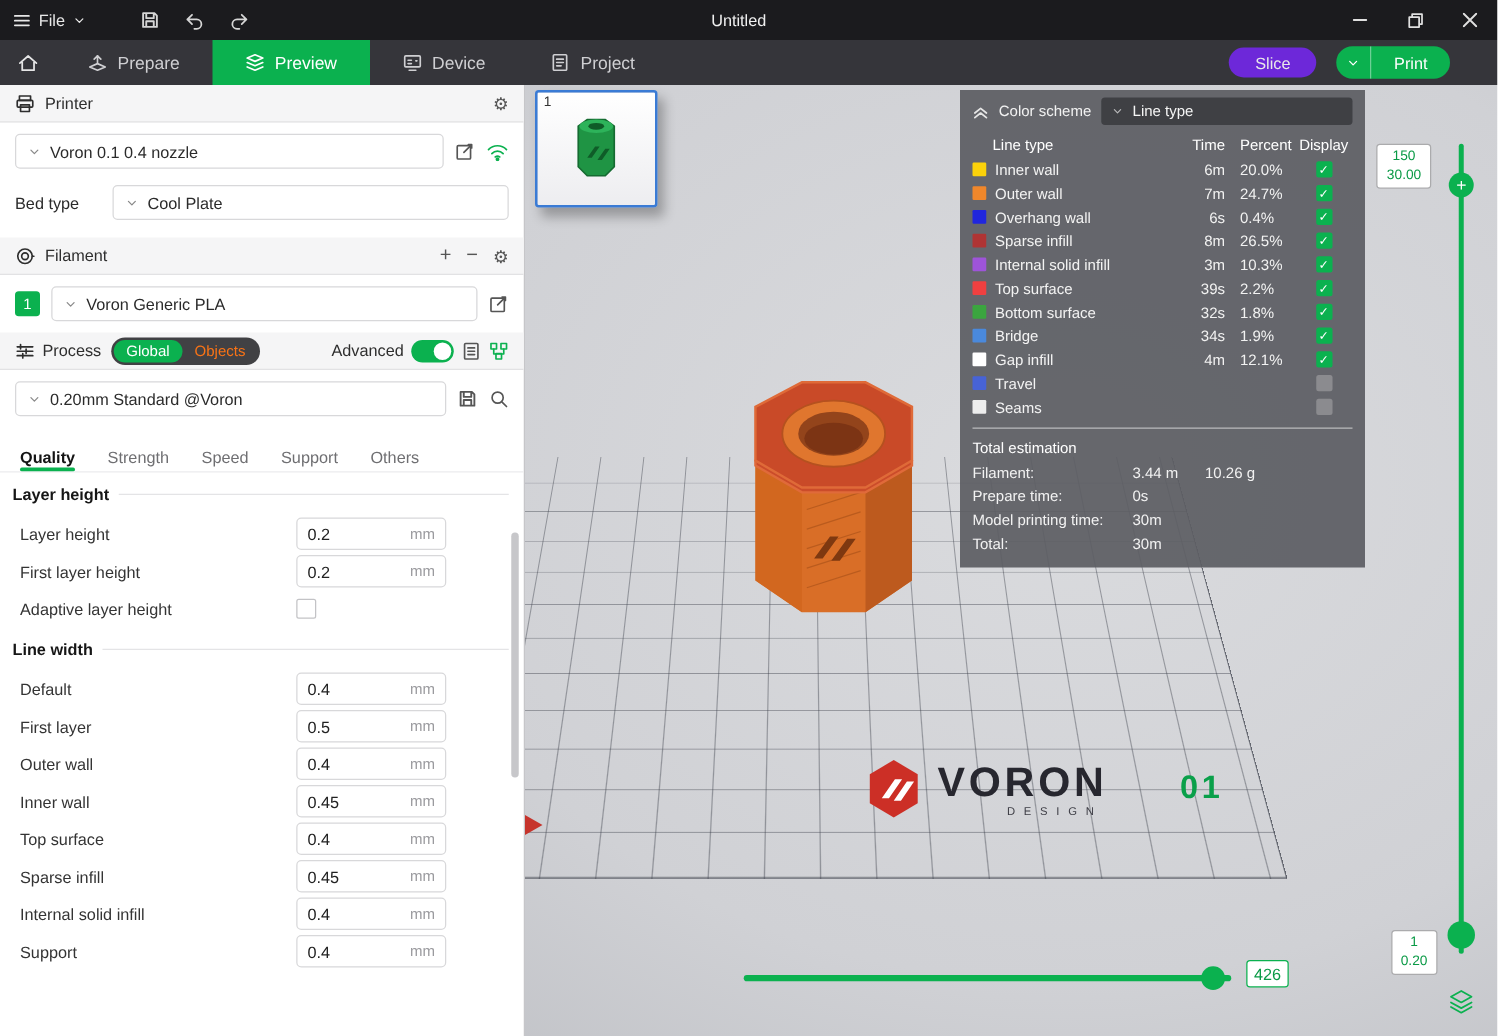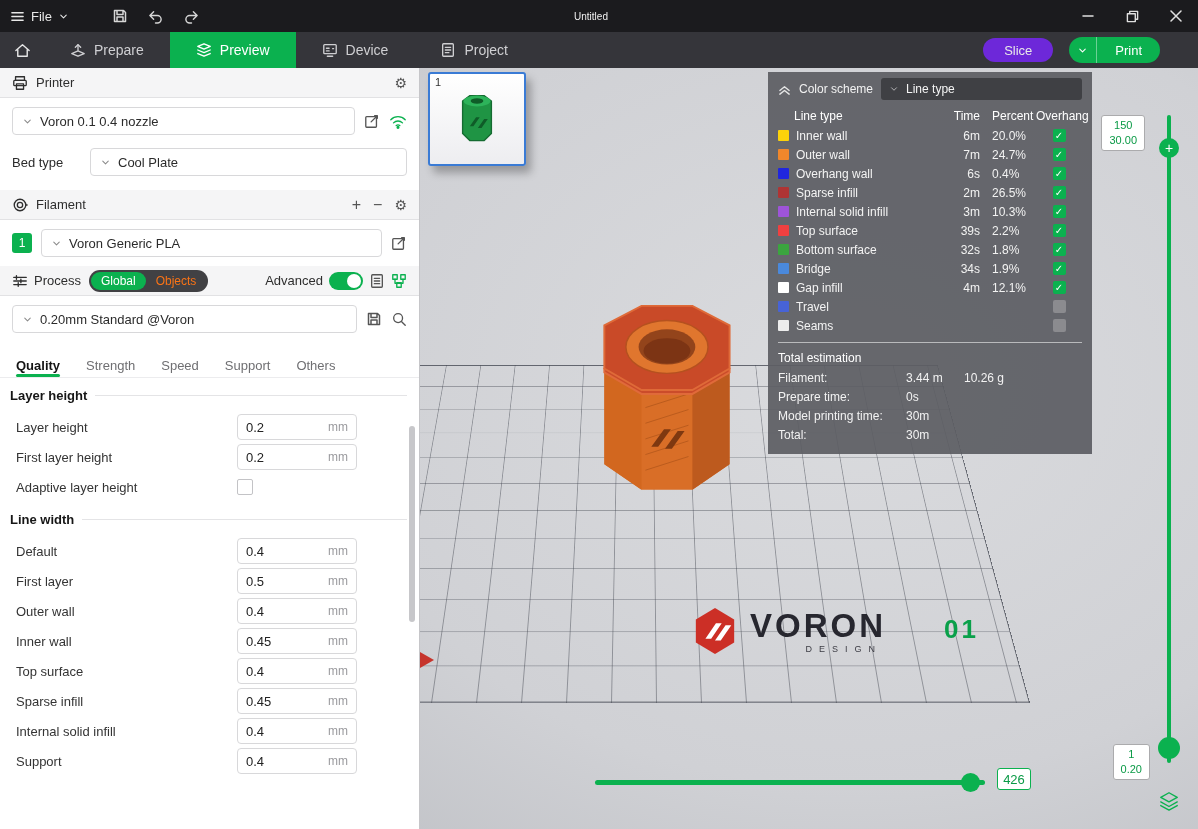--- a/index.html
+++ b/index.html
@@ -5,21 +5,21 @@
   * { box-sizing: border-box; margin:0; padding:0; }
   html,body { width:1198px; height:829px; overflow:hidden; font-family:"Liberation Sans",sans-serif; background:#fff; }
   .app { width:1198px; height:829px; display:flex; flex-direction:column; }
   .ic { stroke:currentColor; fill:none; stroke-width:1.5; stroke-linecap:round; stroke-linejoin:round; }
 
   
   .titlebar { height:32px; background:#1b1b1e; color:#e8e8e8; display:flex; align-items:center; position:relative; flex:0 0 32px; }
   .menu-btn { display:flex; align-items:center; gap:6px; padding:0 10px; height:100%; font-size:13px; cursor:pointer; }
   .tb-icons { display:flex; align-items:center; gap:6px; margin-left:26px; }
   .tb-icon { width:30px; height:24px; display:flex; align-items:center; justify-content:center; color:#d6d6d6; }
-  .tb-title { position:absolute; left:0; right:16px; text-align:center; font-size:10px; color:#f0f0f0; pointer-events:none; }
+  .tb-title { position:absolute; left:0; right:16px; text-align:center; font-size:13px; color:#f0f0f0; pointer-events:none; }
   .win-controls { margin-left:auto; display:flex; height:100%; }
   .win-btn { width:44px; height:100%; display:flex; align-items:center; justify-content:center; color:#e0e0e0; }
 
   
   .navbar { height:36px; background:#35353a; display:flex; align-items:center; color:#cfcfd2; flex:0 0 36px; }
   .home-btn { width:44px; height:100%; display:flex; align-items:center; justify-content:center; color:#e6e6e6; }
   .nav-tab { display:flex; align-items:center; gap:8px; height:100%; padding:0 26px; font-size:14px; cursor:pointer; }
   .nav-tab.active { background:#0bb14f; color:#fff; }
   .nav-right { margin-left:auto; display:flex; align-items:center; gap:16px; margin-right:38px; }
   .slice-btn { width:70px; height:24px; border-radius:12px; background:#6d28d9; color:#e9e9e9; font-size:13px; display:flex; align-items:center; justify-content:center; }
@@ -501,21 +501,21 @@
                 <path d="M4 6l4 4 4-4"></path>
               </svg>
             <span>Line type</span>
           </div>
         </div>
         <div class="leg-cols">
           <span></span>
           <span>Line type</span>
           <span class="h-time">Time</span>
           <span class="h-pct">Percent</span>
-          <span class="h-disp">Overhang</span>
+          <span class="h-disp">Display</span>
         </div>
 
         <div class="lrow">
             <span class="swatch" style="background: rgb(252, 210, 10);"></span>
             <span class="llabel">Inner wall</span>
             <span class="ltime">6m</span>
             <span class="lpct">20.0%</span>
             <span class="lcheck on"></span>
           </div>
         <div class="lrow">
@@ -528,21 +528,21 @@
         <div class="lrow">
             <span class="swatch" style="background: rgb(32, 38, 222);"></span>
             <span class="llabel">Overhang wall</span>
             <span class="ltime">6s</span>
             <span class="lpct">0.4%</span>
             <span class="lcheck on"></span>
           </div>
         <div class="lrow">
             <span class="swatch" style="background: rgb(175, 52, 52);"></span>
             <span class="llabel">Sparse infill</span>
-            <span class="ltime">2m</span>
+            <span class="ltime">8m</span>
             <span class="lpct">26.5%</span>
             <span class="lcheck on"></span>
           </div>
         <div class="lrow">
             <span class="swatch" style="background: rgb(158, 84, 217);"></span>
             <span class="llabel">Internal solid infill</span>
             <span class="ltime">3m</span>
             <span class="lpct">10.3%</span>
             <span class="lcheck on"></span>
           </div>

